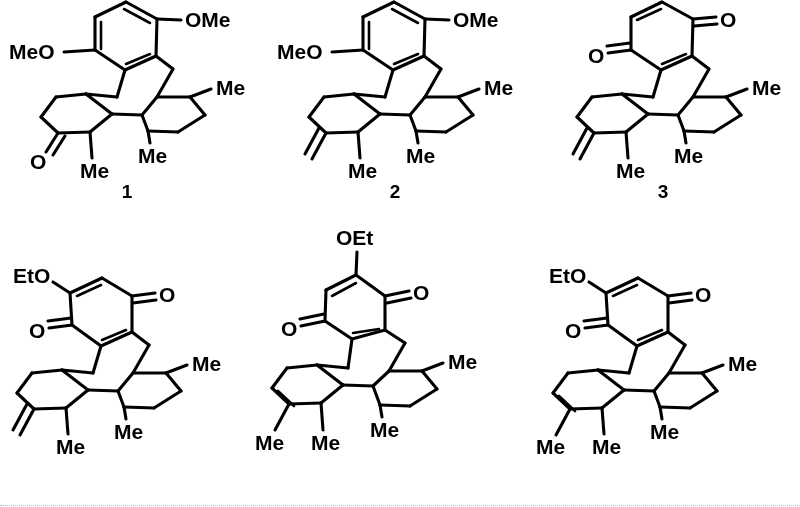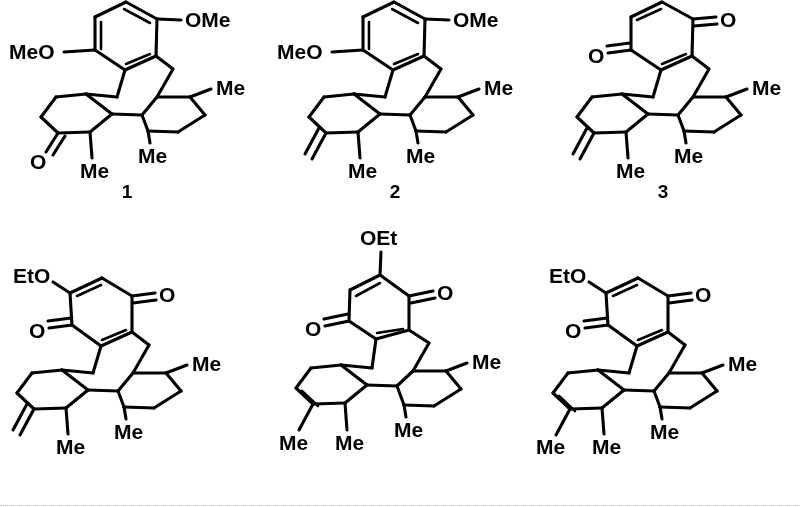--- a/index.html
+++ b/index.html
@@ -283,21 +283,21 @@
         <text class="atomlabel" x="159" y="38">O</text>
         <text class="atomlabel" x="29" y="74">O</text>
         <text class="atomlabel" x="192" y="107">Me</text>
         <text class="atomlabel" x="56" y="190">Me</text>
         <text class="atomlabel" x="114" y="175">Me</text>
       </g>
     </svg>
 
   </div>
 
-  <div class="struct" style="left:276px; top:258px;">
+  <div class="struct" style="left:252px; top:258px;">
     <svg width="270" height="200" viewBox="0 0 270 200">
       <g>
         <path class="bond" d="M100,81 L73,63"></path>
         <path class="bond" d="M73,63 L74,32"></path>
         <path class="bond" d="M74,32 L104,17"></path>
         <path class="bond" d="M104,17 L133,38"></path>
         <path class="bond" d="M133,38 L133,72"></path>
         <path class="bond" d="M133,72 L100,81"></path>
         <path class="bond thin" d="M80,38 L104,25"></path>
         <path class="bond thin" d="M127,71 L101,75"></path>

